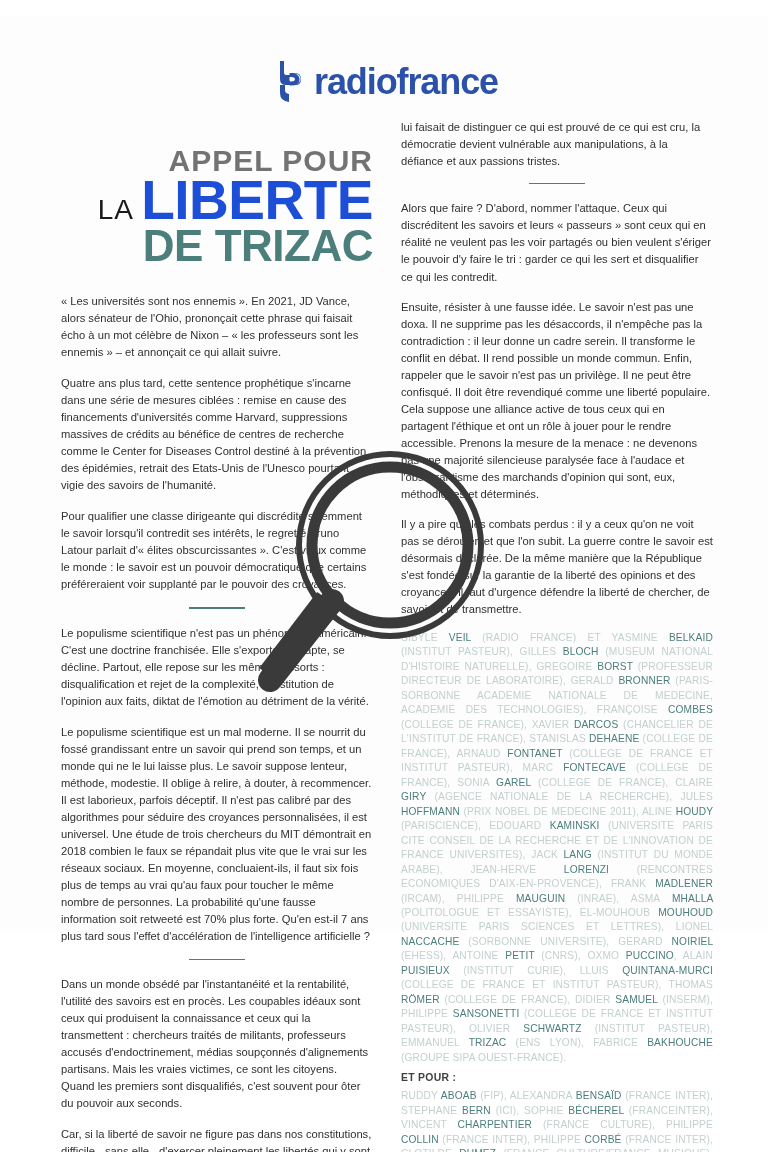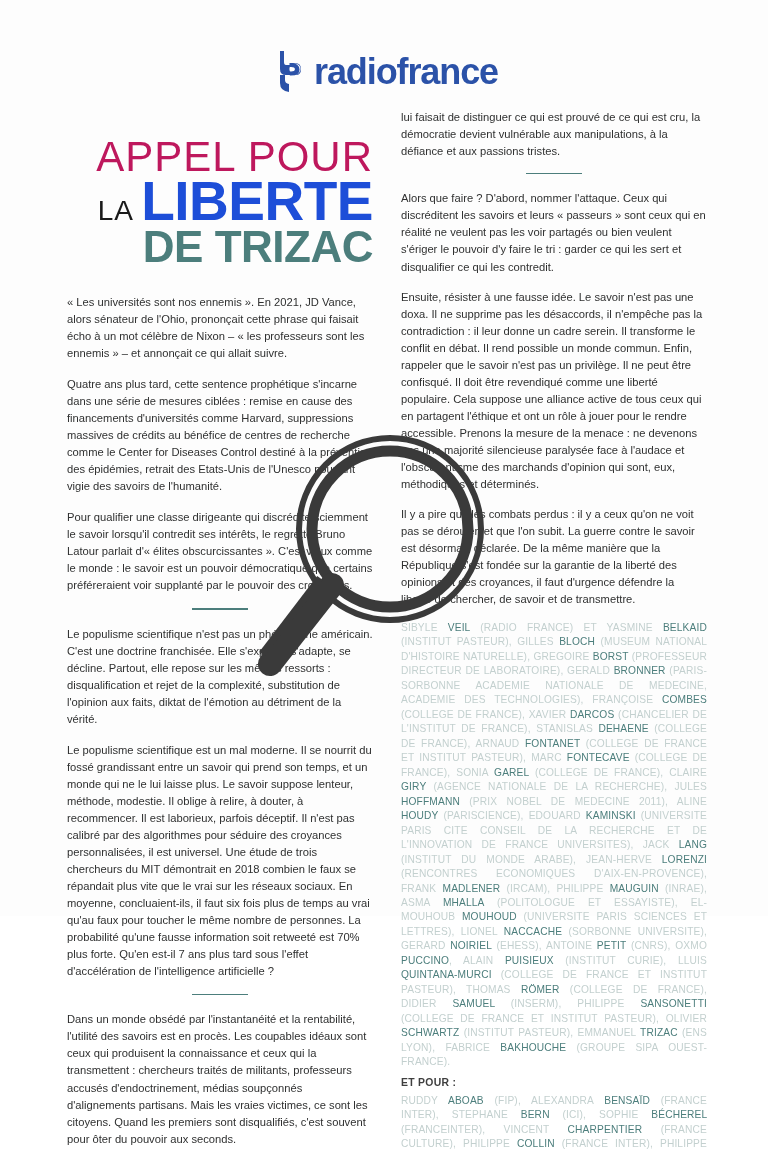--- a/index.html
+++ b/index.html
@@ -12,21 +12,22 @@
     color: #2b2b2b;
     overflow: hidden;
     position: relative;
   }
 
   .page {
     position: relative;
     width: 768px;
     height: 916px;
     background: #fdfdfd;
-    padding: 9px;
+    padding: 3px;
+    margin-top: 16px;
   }
 
   
   .header {
     height: 100px;
     display: flex;
     align-items: center;
     justify-content: center;
     padding-top: 26px;
   }
@@ -65,24 +66,24 @@
     margin: 0 0 10px 0;
   }
 
   
   .title-block {
     text-align: right;
     line-height: 0.93;
     margin-bottom: 26px;
   }
   .t-line1 {
-    font-size: 42px;
-    font-weight: 400;
+    font-size: 30px;
+    font-weight: 700;
     letter-spacing: 1px;
-    color: #be185d;
+    color: #737373;
     display: block;
     white-space: nowrap;
   }
   .t-line2 { display: block; white-space: nowrap; }
   .t-thin {
     font-size: 28px;
     font-weight: 300;
     letter-spacing: 1px;
     color: #1a1a1a;
   }

